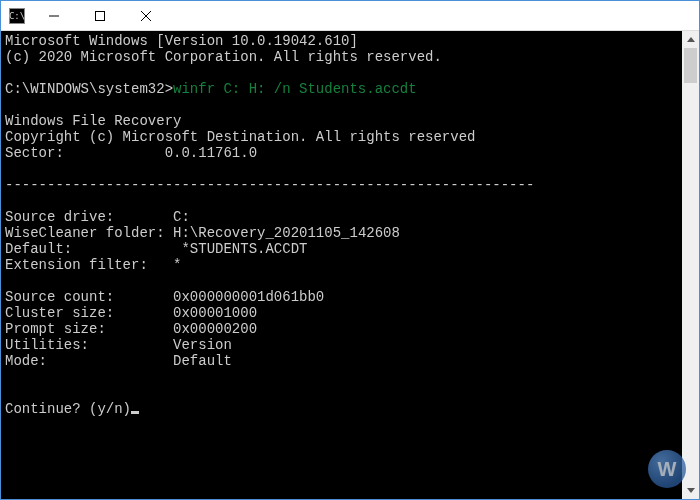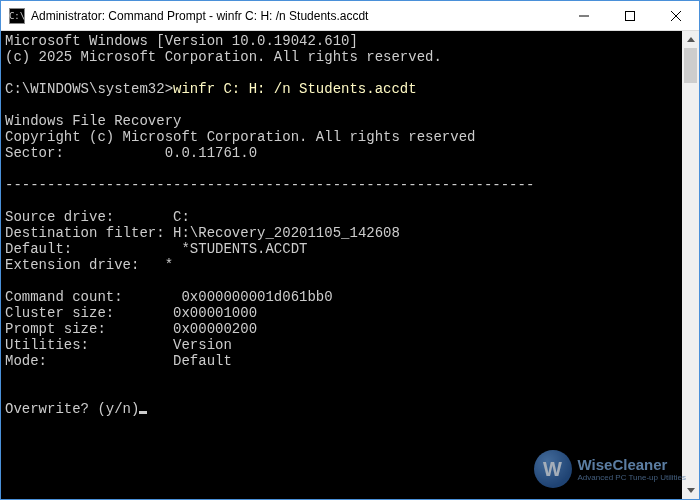--- a/index.html
+++ b/index.html
@@ -102,21 +102,21 @@
     }
     .sb-thumb {
       position: absolute;
       top: 0;
       left: 2px;
       right: 2px;
       height: 35px;
       background: #cdcdcd;
       cursor: pointer;
     }
-    .cmd-yellow { color: #fef9c3; }
+    .cmd-yellow { color: #15803d; }
     .cursor {
       display: inline-block;
       width: 8px;
       height: 3px;
       background: #ccc;
       vertical-align: baseline;
       margin-bottom: -1px;
     }
     .watermark {
       position: absolute;
@@ -145,21 +145,20 @@
     .wm-name { color: #7aa7d8; font-size: 15px; font-weight: 600; }
     .wm-tag  { color: #5a7ea8; font-size: 8px; margin-top:2px; }
   </style>
 </head>
 <body>
 
 <div class="window">
 
   <div class="titlebar">
     <div class="title-icon">C:\</div>
-    <div class="title-text">Administrator: Command Prompt - winfr  C: H: /n Students.accdt</div>
     <div class="win-controls">
       <div class="win-btn">
         <svg viewBox="0 0 10 10">
             <line x1="0" y1="5" x2="10" y2="5" stroke="#000" stroke-width="1"></line>
           </svg>
       </div>
       <div class="win-btn">
         <svg viewBox="0 0 10 10">
             <rect x="0.5" y="0.5" width="9" height="9" stroke="#000" fill="none" stroke-width="1"></rect>
           </svg>
@@ -168,43 +167,43 @@
         <svg viewBox="0 0 10 10">
             <line x1="0" y1="0" x2="10" y2="10" stroke="#000" stroke-width="1"></line>
             <line x1="10" y1="0" x2="0" y2="10" stroke="#000" stroke-width="1"></line>
           </svg>
       </div>
     </div>
   </div>
 
   <div class="terminal-wrap">
     <div class="terminal"><span>Microsoft Windows [Version 10.0.19042.610]</span>
-<span>(c) 2025 Microsoft Corporation. All rights reserved.</span>
+<span>(c) 2020 Microsoft Corporation. All rights reserved.</span>
 
 <span>C:\WINDOWS\system32&gt;</span><span class="cmd-yellow">winfr C: H: /n Students.accdt</span>
 
 <span>Windows File Recovery</span>
-<span>Copyright (c) Microsoft Corporation. All rights reserved</span>
+<span>Copyright (c) Microsoft Destination. All rights reserved</span>
 <span>Sector:</span>            <span>0.0.11761.0</span>
 
 <span>---------------------------------------------------------------</span>
 
 <span>Source drive:</span>       <span>C:</span>
-<span>Destination filter:</span> <span>H:\Recovery_20201105_142608</span>
+<span>WiseCleaner folder:</span> <span>H:\Recovery_20201105_142608</span>
 <span>Default:</span>             <span>*STUDENTS.ACCDT</span>
-<span>Extension drive:</span>   <span>*</span>
-
-<span>Command count:</span>       <span>0x000000001d061bb0</span>
+<span>Extension filter:</span>   <span>*</span>
+
+<span>Source count:</span>       <span>0x000000001d061bb0</span>
 <span>Cluster size:</span>       <span>0x00001000</span>
 <span>Prompt size:</span>        <span>0x00000200</span>
 <span>Utilities:</span>          <span>Version</span>
 <span>Mode:</span>               <span>Default</span>
 
 
-<span>Overwrite? (y/n)</span><span class="cursor"></span></div>
+<span>Continue? (y/n)</span><span class="cursor"></span></div>
 
     <div class="scrollbar">
       <div class="sb-btn">
         <svg width="8" height="5" viewBox="0 0 8 5">
             <polygon points="4,0 8,5 0,5" fill="#555"></polygon>
           </svg>
       </div>
       <div class="sb-track">
         <div class="sb-thumb"></div>
       </div>
@@ -212,17 +211,13 @@
         <svg width="8" height="5" viewBox="0 0 8 5">
             <polygon points="0,0 8,0 4,5" fill="#555"></polygon>
           </svg>
       </div>
     </div>
   </div>
 </div>
 
 <div class="watermark">
   <div class="wm-circle">W</div>
-  <div class="wm-text">
-    <span class="wm-name">WiseCleaner</span>
-    <span class="wm-tag">Advanced PC Tune-up Utilities</span>
-  </div>
 </div>
 
 </body></html>

